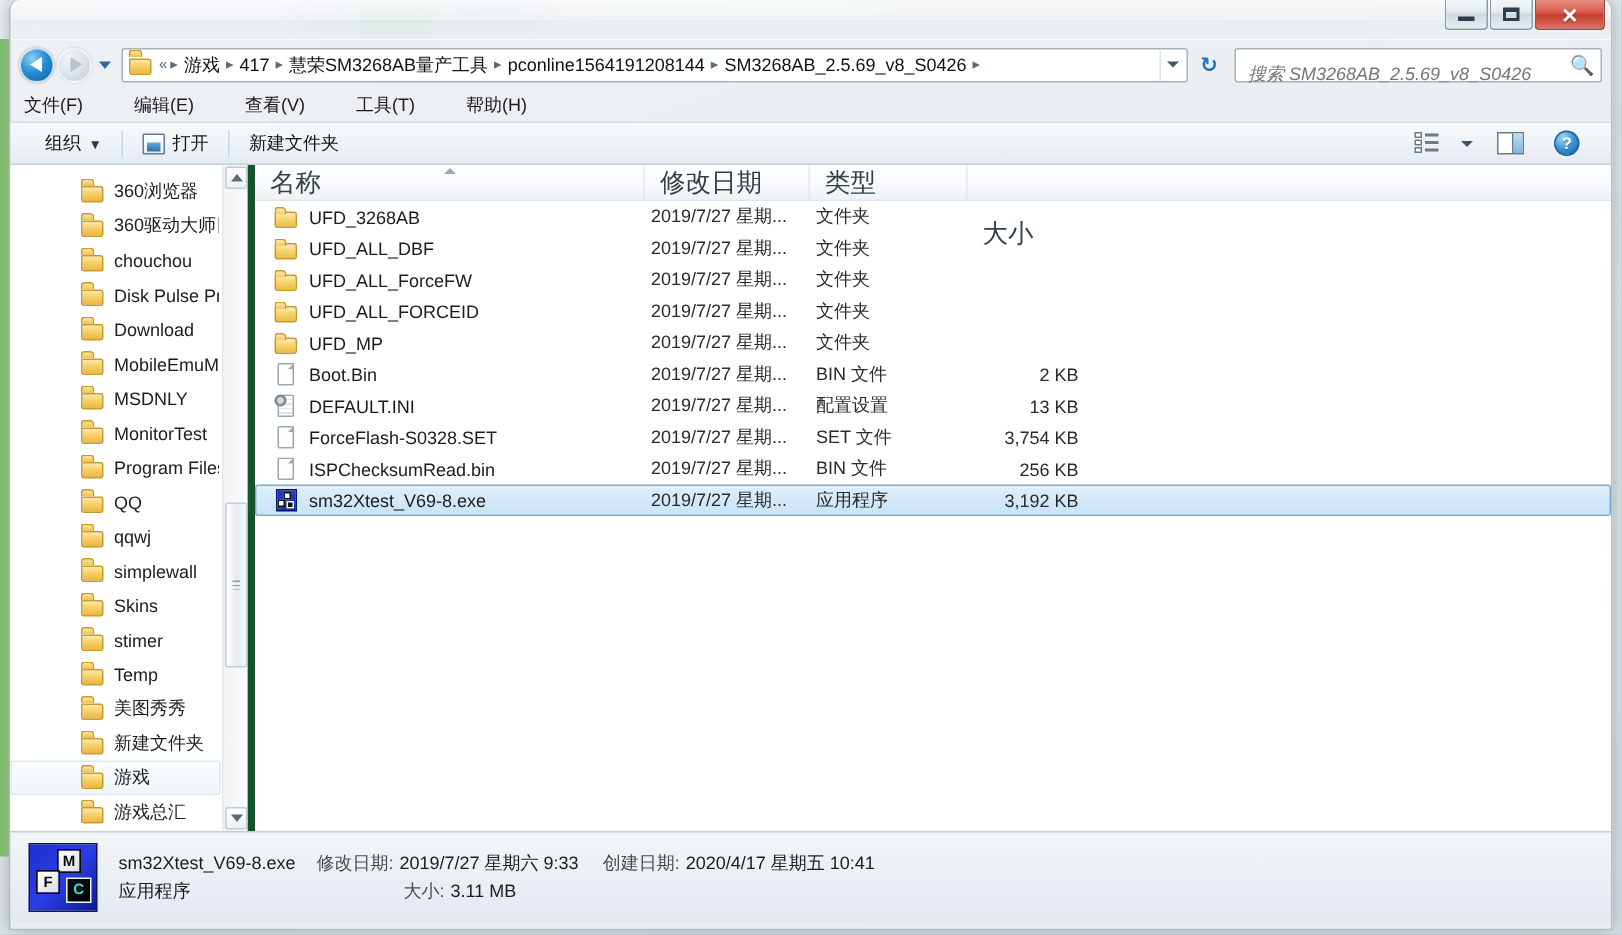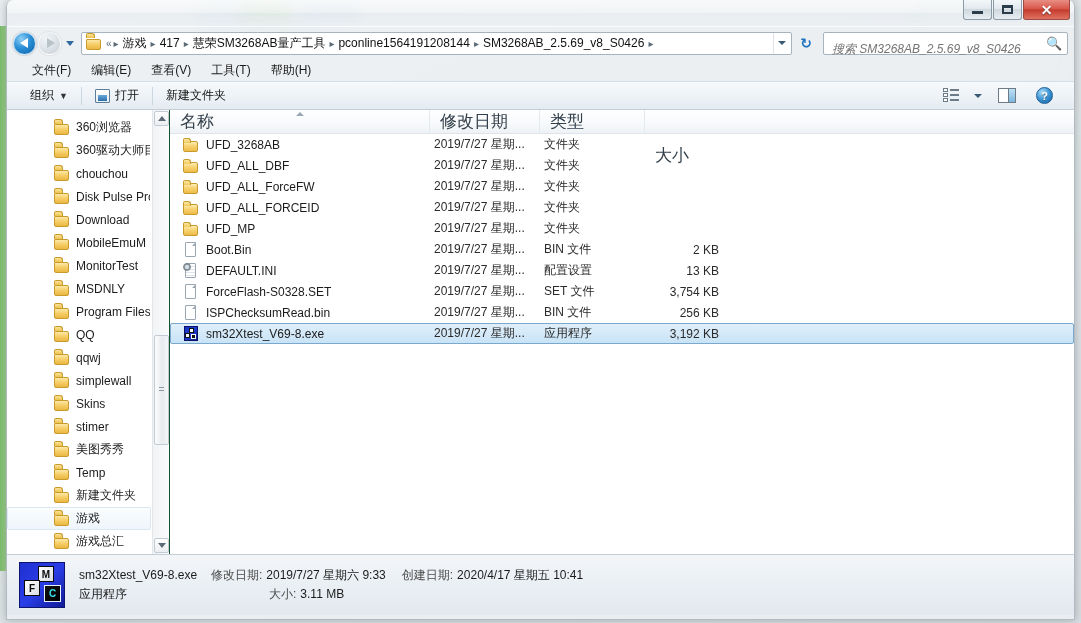--- a/index.html
+++ b/index.html
@@ -191,21 +191,21 @@
   .searchbox input {
     flex:1 1 auto; border:none; outline:none; font-size:12px;
     font-family:"Liberation Sans","DejaVu Sans",sans-serif;
     font-style: italic; color:#6a7782; background:transparent; min-width:0;margin-top:12px;
   }
   .search-icon { color:#2b6ca3; font-size:13px; flex:0 0 auto; }
 
   
   .menubar {
     height: 22px; display:flex; align-items:center;
-    padding-left: 16px; gap: 2px;
+    padding-left: 0; gap: 16px;
   }
   .menuitem { padding: 2px 9px; font-size:12px; color:#1a1a1a; cursor:default; }
 
   
   .toolbar {
     height: 29px;
     background: linear-gradient(180deg,#f6f9fb 0%, #eef3f7 50%, #e4ebf1 100%);
     border-top: 1px solid #d6dfe6;
     border-bottom: 1px solid #c3ced7;
     display:flex; align-items:center;
@@ -253,21 +253,21 @@
 
   
   .bodyarea {
     display:flex;
     height: 444px;
     background:#fff;
   }
   .sidebar {
     width: 163px; flex:0 0 163px;
     background:#fff;
-    border-right: 1px solid #14532d;
+    border-right: 5px solid #14532d;
     position:relative;
     overflow:hidden;
   }
   .sb-list { padding-top: 6px; }
   .sb-item {
     display:flex; align-items:center; gap:6px;
     height: 23px; padding-left: 46px;
     font-size:12px; color:#1c1c1c; white-space:nowrap;
     cursor:default;
     border:1px solid transparent;
@@ -580,32 +580,32 @@
           <div class="sb-item">
             <span class="sb-folder fi">
               <i style="width: 15px; height: 11px; margin-top: 2px;"></i>
             </span>
             <span class="sb-label">MobileEmuM</span>
           </div>
           <div class="sb-item">
             <span class="sb-folder fi">
               <i style="width: 15px; height: 11px; margin-top: 2px;"></i>
             </span>
+            <span class="sb-label">MSDNLY</span>
+          </div>
+          <div class="sb-item">
+            <span class="sb-folder fi">
+              <i style="width: 15px; height: 11px; margin-top: 2px;"></i>
+            </span>
             <span class="sb-label">MonitorTest</span>
           </div>
           <div class="sb-item">
             <span class="sb-folder fi">
               <i style="width: 15px; height: 11px; margin-top: 2px;"></i>
             </span>
-            <span class="sb-label">MSDNLY</span>
-          </div>
-          <div class="sb-item">
-            <span class="sb-folder fi">
-              <i style="width: 15px; height: 11px; margin-top: 2px;"></i>
-            </span>
             <span class="sb-label">Program Files</span>
           </div>
           <div class="sb-item">
             <span class="sb-folder fi">
               <i style="width: 15px; height: 11px; margin-top: 2px;"></i>
             </span>
             <span class="sb-label">QQ</span>
           </div>
           <div class="sb-item">
             <span class="sb-folder fi">
@@ -628,27 +628,27 @@
           <div class="sb-item">
             <span class="sb-folder fi">
               <i style="width: 15px; height: 11px; margin-top: 2px;"></i>
             </span>
             <span class="sb-label">stimer</span>
           </div>
           <div class="sb-item">
             <span class="sb-folder fi">
               <i style="width: 15px; height: 11px; margin-top: 2px;"></i>
             </span>
+            <span class="sb-label">Temp</span>
+          </div>
+          <div class="sb-item">
+            <span class="sb-folder fi">
+              <i style="width: 15px; height: 11px; margin-top: 2px;"></i>
+            </span>
             <span class="sb-label">美图秀秀</span>
-          </div>
-          <div class="sb-item">
-            <span class="sb-folder fi">
-              <i style="width: 15px; height: 11px; margin-top: 2px;"></i>
-            </span>
-            <span class="sb-label">Temp</span>
           </div>
           <div class="sb-item">
             <span class="sb-folder fi">
               <i style="width: 15px; height: 11px; margin-top: 2px;"></i>
             </span>
             <span class="sb-label">新建文件夹</span>
           </div>
           <div class="sb-item hover">
             <span class="sb-folder fi">
               <i style="width: 15px; height: 11px; margin-top: 2px;"></i>

